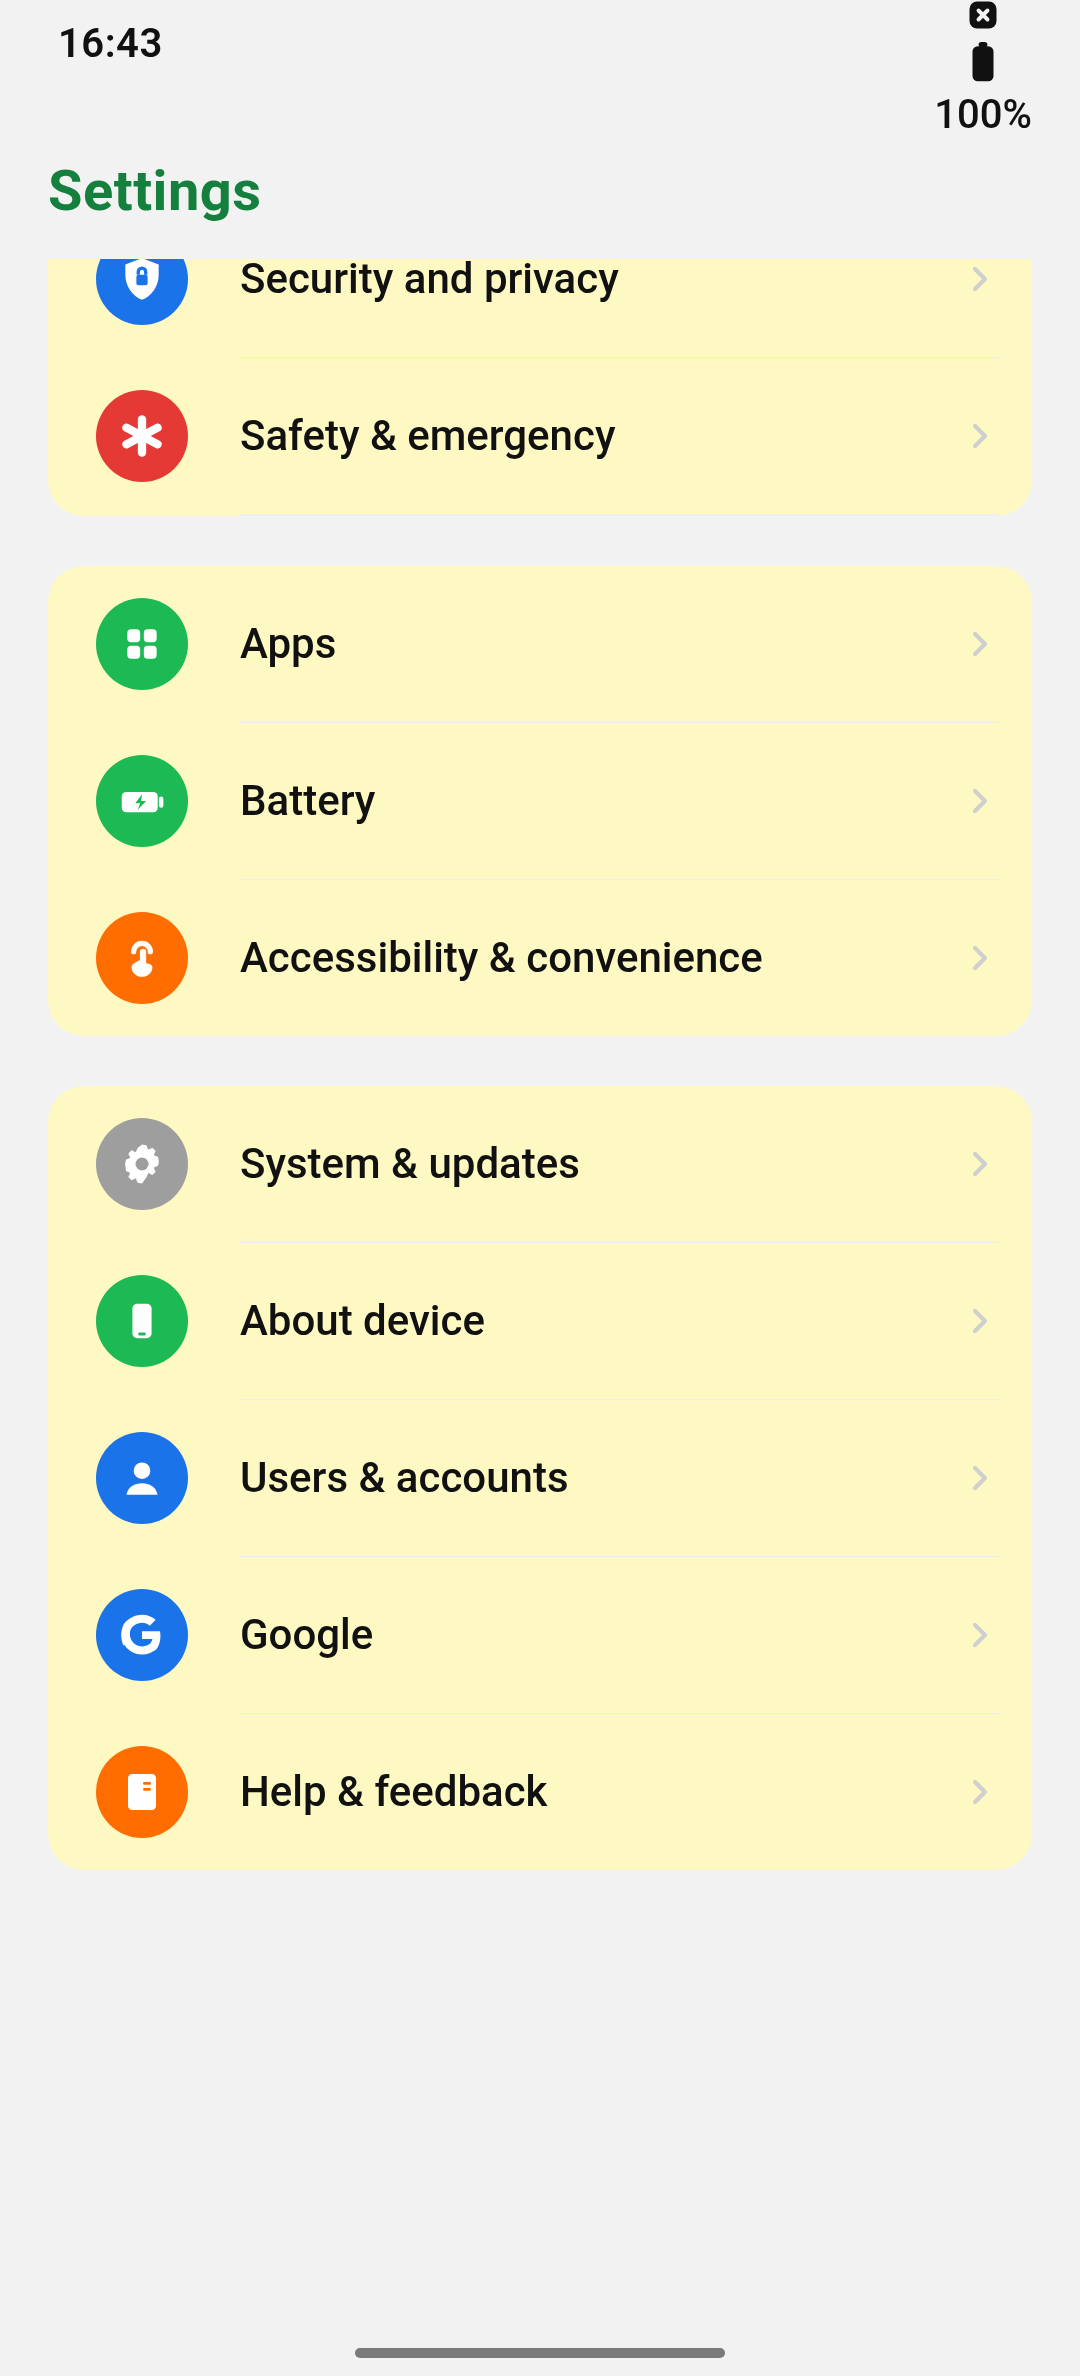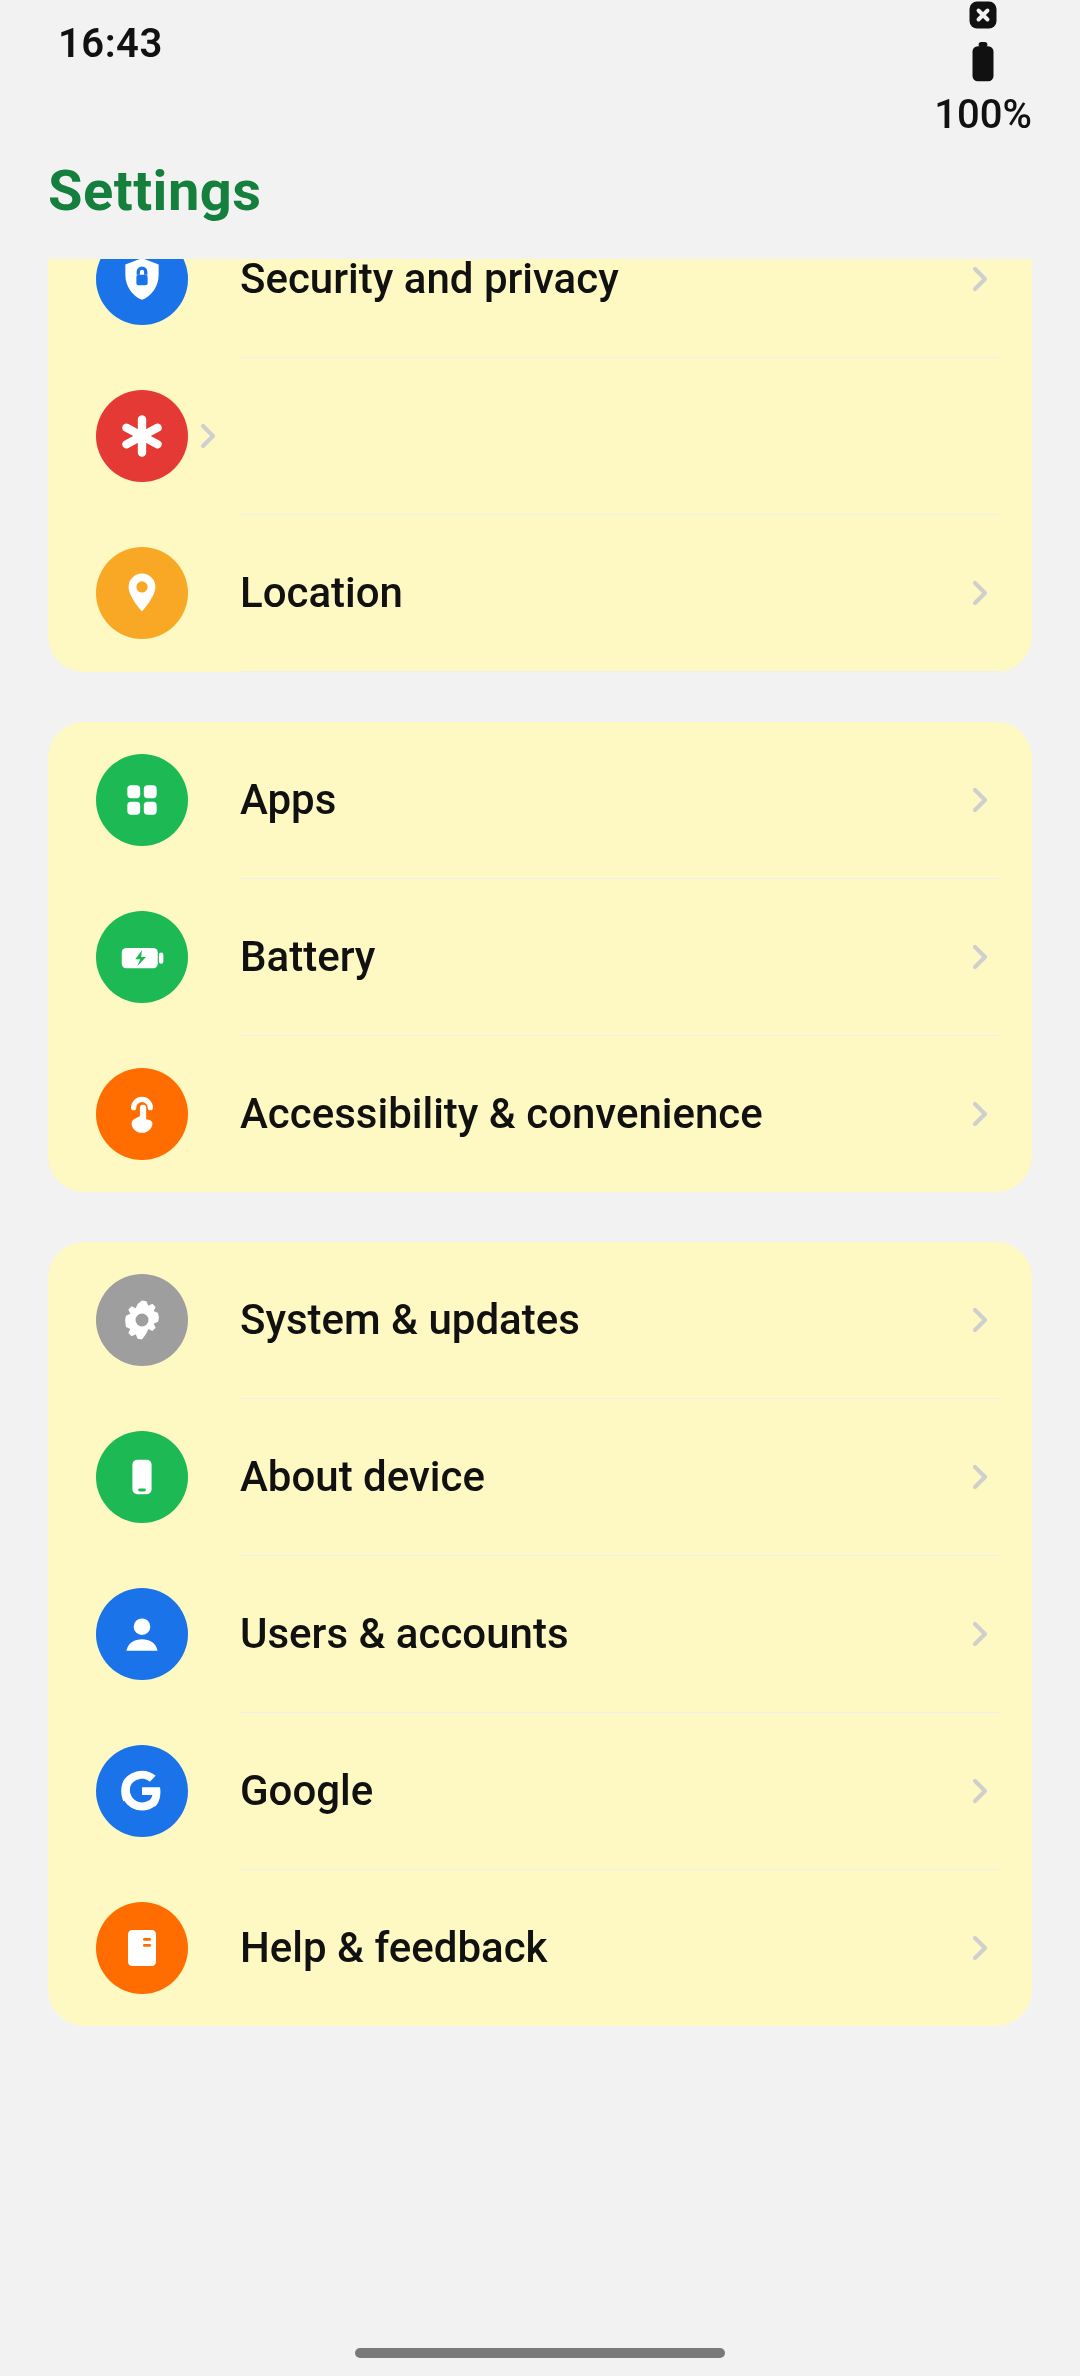--- a/index.html
+++ b/index.html
@@ -97,42 +97,29 @@
         <div class="row">
           <div class="icon-wrap" style="background:#e53935">
             <svg width="50" height="50" viewBox="0 0 24 24">
                 <g stroke="#fff" stroke-width="4" stroke-linecap="round">
                   <line x1="12" y1="4" x2="12" y2="20"></line>
                   <line x1="4.5" y1="8" x2="19.5" y2="16"></line>
                   <line x1="4.5" y1="16" x2="19.5" y2="8"></line>
                 </g>
               </svg>
           </div>
+          <div class="label">Safety &amp; emergency</div>
           <div class="chev">
               <svg width="40" height="40" viewBox="0 0 24 24">
                 <path fill="none" stroke="#cfcfcf" stroke-width="2.5" stroke-linecap="round" stroke-linejoin="round" d="M9 6l6 6-6 6"></path>
               </svg>
             </div>
         </div>
         <div class="divider"></div>
 
-        <div class="row">
-          <div class="icon-wrap" style="background:#f9a825">
-            <svg width="52" height="52" viewBox="0 0 24 24">
-                <path fill="#fff" d="M12 3a6.2 6.2 0 00-6.2 6.2c0 4.5 6.2 11.3 6.2 11.3s6.2-6.8 6.2-11.3A6.2 6.2 0 0012 3z"></path>
-                <circle cx="12" cy="9.2" r="2.6" fill="#f9a825"></circle>
-              </svg>
-          </div>
-          <div class="label">Location</div>
-          <div class="chev">
-              <svg width="40" height="40" viewBox="0 0 24 24">
-                <path fill="none" stroke="#cfcfcf" stroke-width="2.5" stroke-linecap="round" stroke-linejoin="round" d="M9 6l6 6-6 6"></path>
-              </svg>
-            </div>
-        </div>
         <div class="divider"></div>
 
 
       </div>
     </div>
 
     <div class="card">
 
       <div class="row">
         <div class="icon-wrap" style="background:#1db954">

